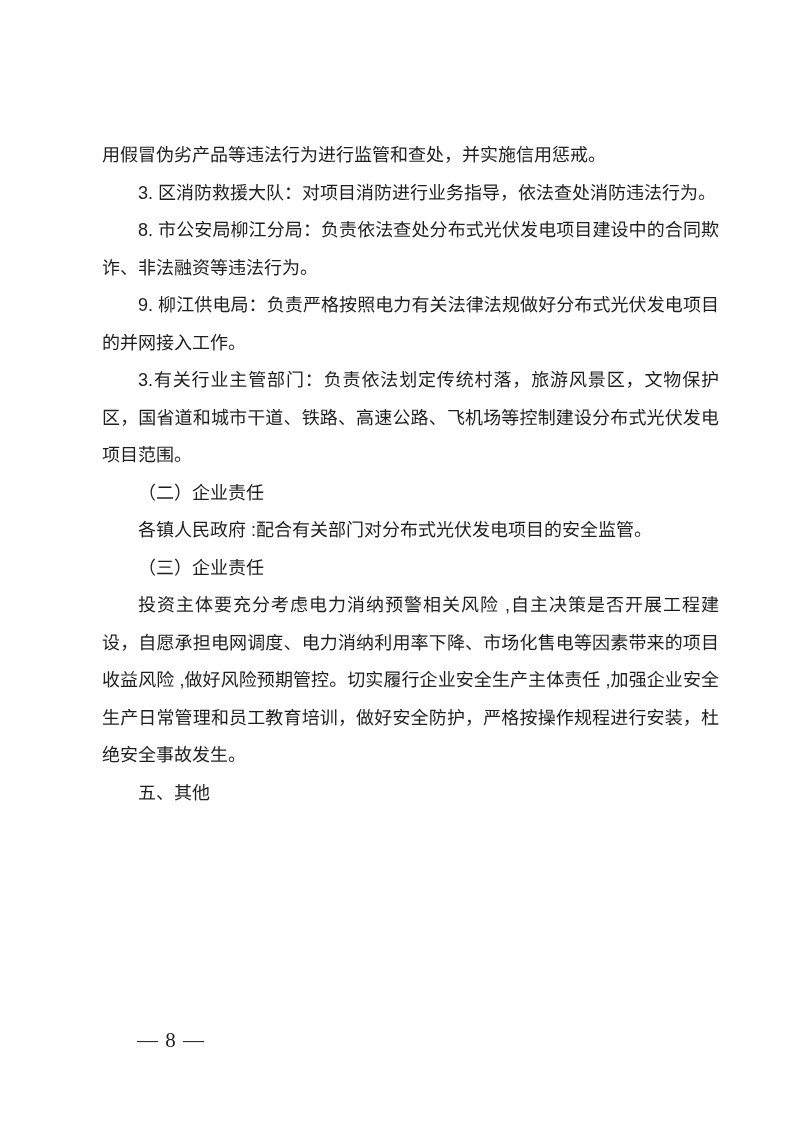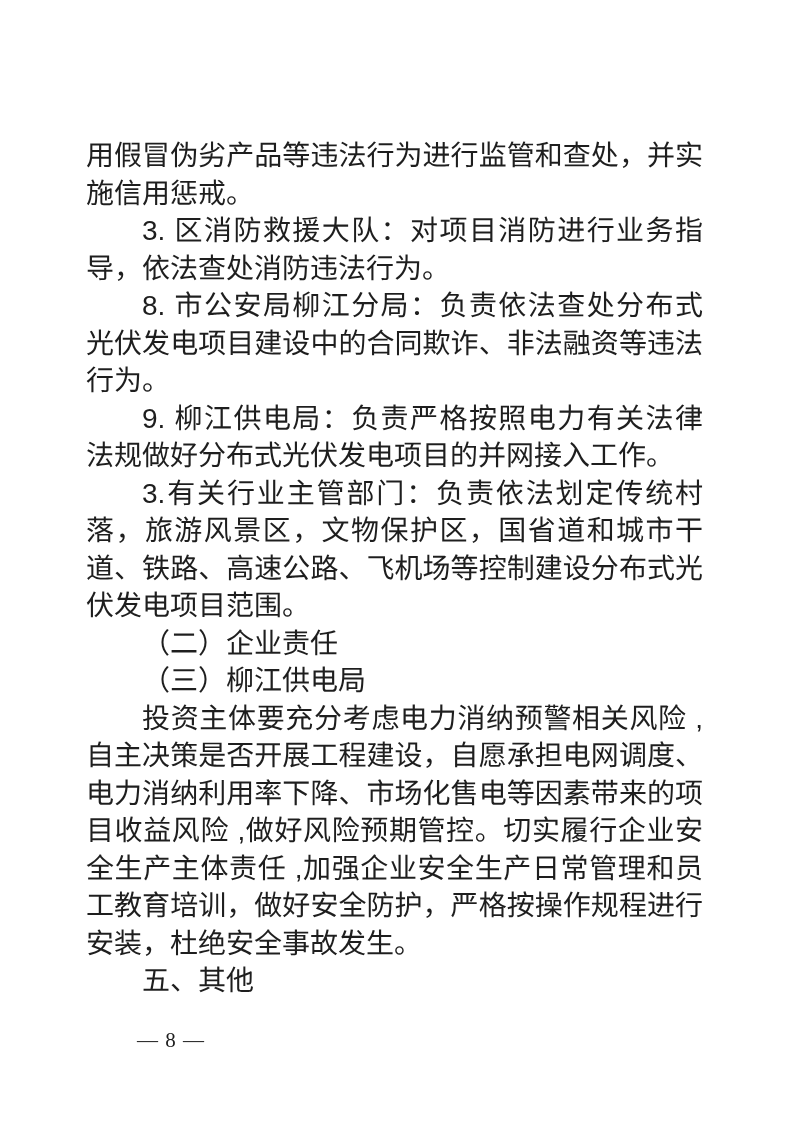--- a/index.html
+++ b/index.html
@@ -11,24 +11,24 @@
     position: relative;
     width: 793px;
     height: 1122px;
     background: #ffffff;
     overflow: hidden;
     font-family: "Liberation Sans", sans-serif;
     color: #1e1e1e;
   }
   .content {
     position: absolute;
-    left: 86px;
+    left: 102px;
     top: 137px;
     width: 617px;
-    font-size: 28px;
+    font-size: 18px;
     line-height: 37.5px;
     text-align: justify;
     letter-spacing: 0;
   }
   .content p {
     margin: 0;
     padding: 0;
   }
   .content p.body,
   .content p.subheading,
@@ -55,20 +55,21 @@
 <div class="page">
 
   <main class="content">
 
   <p class="continuation">用假冒伪劣产品等违法行为进行监管和查处，并实施信用惩戒。</p>
       <p class="body">3. 区消防救援大队：对项目消防进行业务指导，依法查处消防违法行为。</p>
       <p class="body">8. 市公安局柳江分局：负责依法查处分布式光伏发电项目建设中的合同欺诈、非法融资等违法行为。</p>
       <p class="body">9. 柳江供电局：负责严格按照电力有关法律法规做好分布式光伏发电项目的并网接入工作。</p>
       <p class="body">3.有关行业主管部门：负责依法划定传统村落，旅游风景区，文物保护区，国省道和城市干道、铁路、高速公路、飞机场等控制建设分布式光伏发电项目范围。</p>
       <p class="subheading">（二）企业责任</p>
-      <p class="subheading">（三）柳江供电局</p>
+      <p class="body">各镇人民政府 :配合有关部门对分布式光伏发电项目的安全监管。</p>
+      <p class="subheading">（三）企业责任</p>
       <p class="body">投资主体要充分考虑电力消纳预警相关风险 ,自主决策是否开展工程建设，自愿承担电网调度、电力消纳利用率下降、市场化售电等因素带来的项目收益风险 ,做好风险预期管控。切实履行企业安全生产主体责任 ,加强企业安全生产日常管理和员工教育培训，做好安全防护，严格按操作规程进行安装，杜绝安全事故发生。</p>
       <p class="heading">五、其他</p>
     </main>
 
   <div class="page-number">— 8 —</div>
 
 </div>
 
 </body></html>

